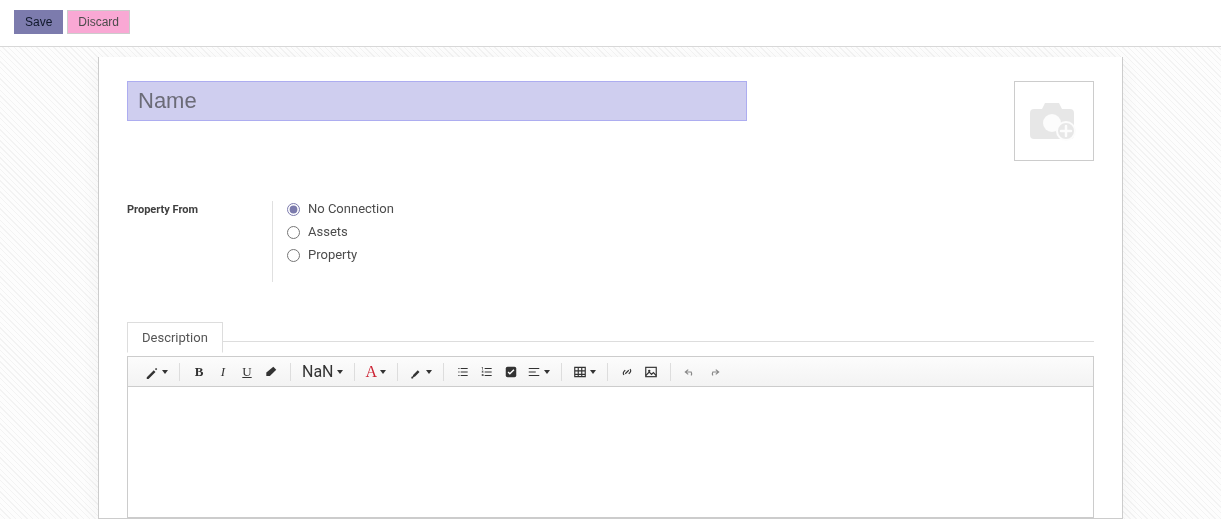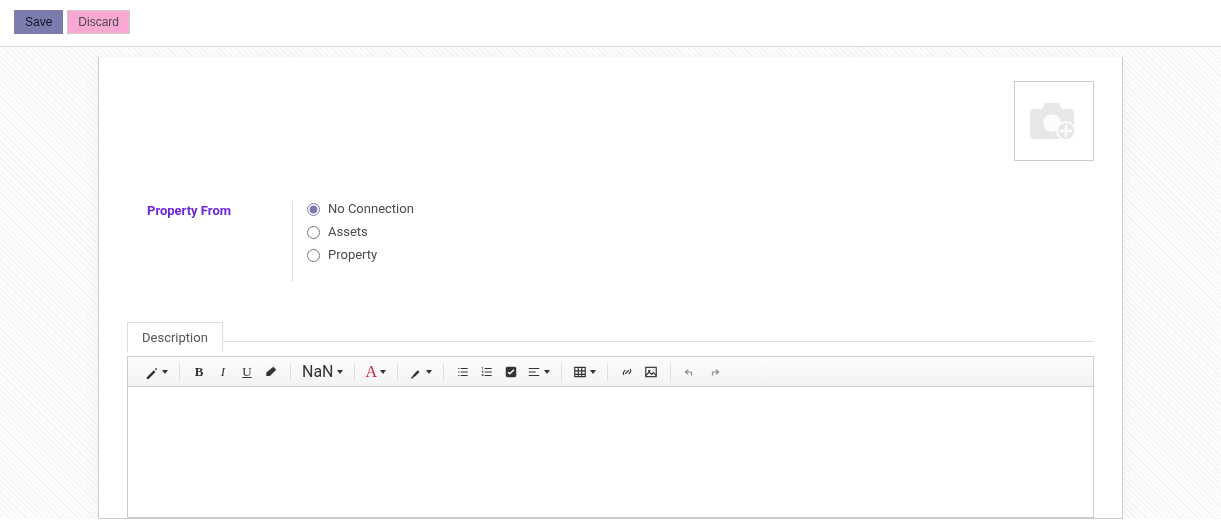--- a/index.html
+++ b/index.html
@@ -95,24 +95,23 @@
     cursor: pointer;
   }
   .img-box svg { opacity: .35; }
   .field-row {
     display: flex;
     margin-top: 40px;
   }
   .field-label {
     width: 145px;
     font-weight: 700;
-    color: #6d28d9;
-    font-size: 13px;
+    color: #404040;
+    font-size: 11px;
     padding-top: 2px;
-    margin-left: 20px;
   }
   .field-body {
     border-left: 1px solid #e0e0e0;
     padding: 0 0 12px 14px;
   }
   .radio-opt {
     display: flex;
     align-items: flex-end;
     gap: 8px;
     margin-bottom: 8px;
@@ -195,20 +194,21 @@
     <button class="btn btn-primary">Save</button>
     <button class="btn btn-default">Discard</button>
   </div>
 </div>
 <div class="sep-line"></div>
 
 <div class="page-bg">
   <div class="form-sheet">
 
     <div class="row-top">
+      <input class="name-input" type="text" placeholder="Name" style="">
       <div class="img-box">
         <svg width="52" height="44" viewBox="0 0 52 44">
           <path fill="#bdbdbd" d="M6 10h8l3-6h14l3 6h8a4 4 0 0 1 4 4v22a4 4 0 0 1-4 4H6a4 4 0 0 1-4-4V14a4 4 0 0 1 4-4z"></path>
           <circle cx="24" cy="24" r="9" fill="#f7f7f7"></circle>
           <circle cx="38" cy="32" r="9" fill="#bdbdbd" stroke="#f7f7f7" stroke-width="2"></circle>
           <path d="M38 27v10M33 32h10" stroke="#f7f7f7" stroke-width="2.5" stroke-linecap="round"></path>
         </svg>
       </div>
     </div>
 

